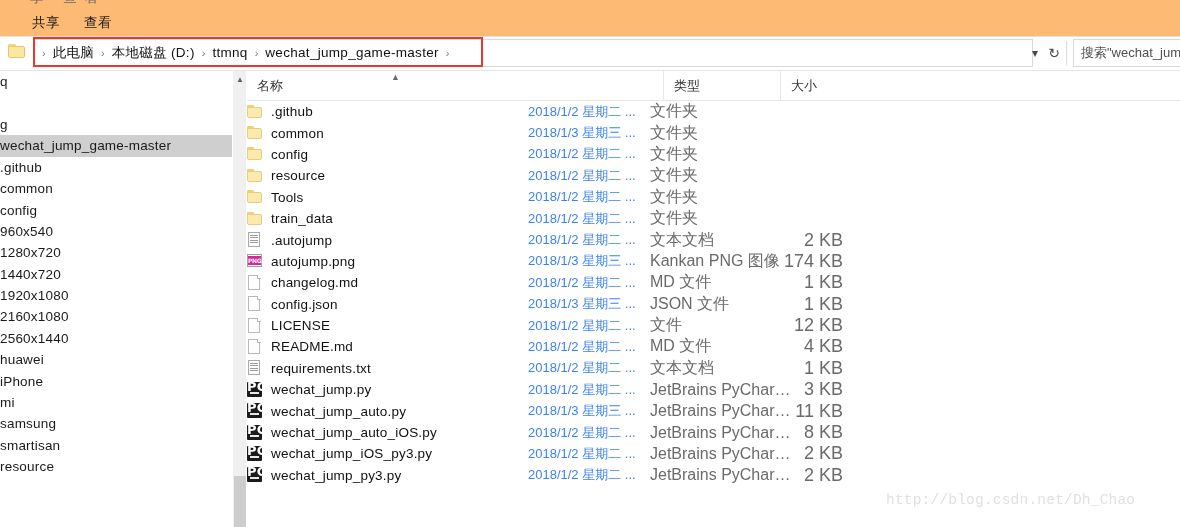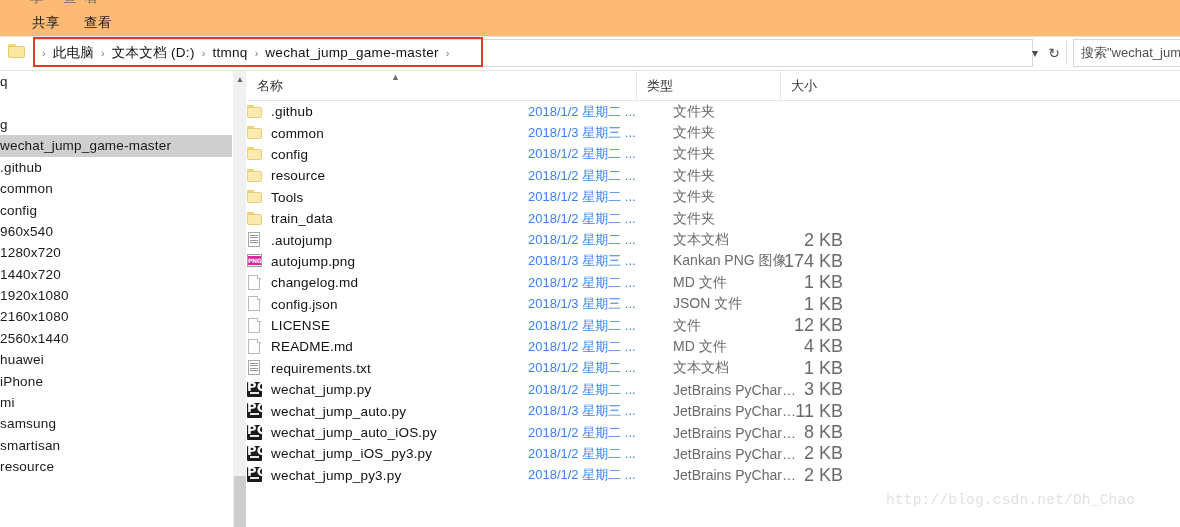--- a/index.html
+++ b/index.html
@@ -276,22 +276,22 @@
   }
   .cell-date {
     position: absolute;
     left: 281px;
     font-size: 13px;
     color: #3b82f6;
     white-space: nowrap;
   }
   .cell-type {
     position: absolute;
-    left: 426px;
-    font-size: 14px;
+    left: 403px;
+    font-size: 16px;
     color: #6a6a6a;
     white-space: nowrap;
     text-align: right;
   }
   .cell-size {
     position: absolute;
     left: 480px;
     width: 116px;
     text-align: right;
     font-size: 18px;
@@ -423,21 +423,21 @@
         <div class="tab"></div>
         <div class="body"></div>
       </div>
     </div>
 
     <div class="addr-box">
       <div class="crumbs">
         <span class="crumb-sep">›</span>
         <span class="crumb">此电脑</span>
         <span class="crumb-sep">›</span>
-        <span class="crumb">文本文档 (D:)</span>
+        <span class="crumb">本地磁盘 (D:)</span>
         <span class="crumb-sep">›</span>
         <span class="crumb">ttmnq</span>
         <span class="crumb-sep">›</span>
         <span class="crumb">wechat_jump_game-master</span>
         <span class="crumb-sep">›</span>
       </div>
     </div>
 
     <div class="addr-caret">▾</div>
     <div class="addr-refresh">↻</div>
@@ -517,21 +517,21 @@
     <div class="nav-scroll">
       <div class="nav-scroll-up">▲</div>
       <div class="nav-scroll-thumb"></div>
     </div>
 
     <div class="content-pane">
 
       <div class="col-header">
         <div class="col-h first" style="left:0px; width:281px;">名称</div>
         <div class="sort-caret">▲</div>
-        <div class="col-h" style="left:389px; width:130px;">类型</div>
+        <div class="col-h" style="left:416px; width:130px;">类型</div>
         <div class="col-h" style="left:533px; width:70px;">大小</div>
       </div>
 
       <div class="file-list">
           <div class="file-row">
             <div class="cell-name">
               <span class="ico folder">
                 <span class="f-tab"></span>
                 <span class="f-body"></span>
               </span>

